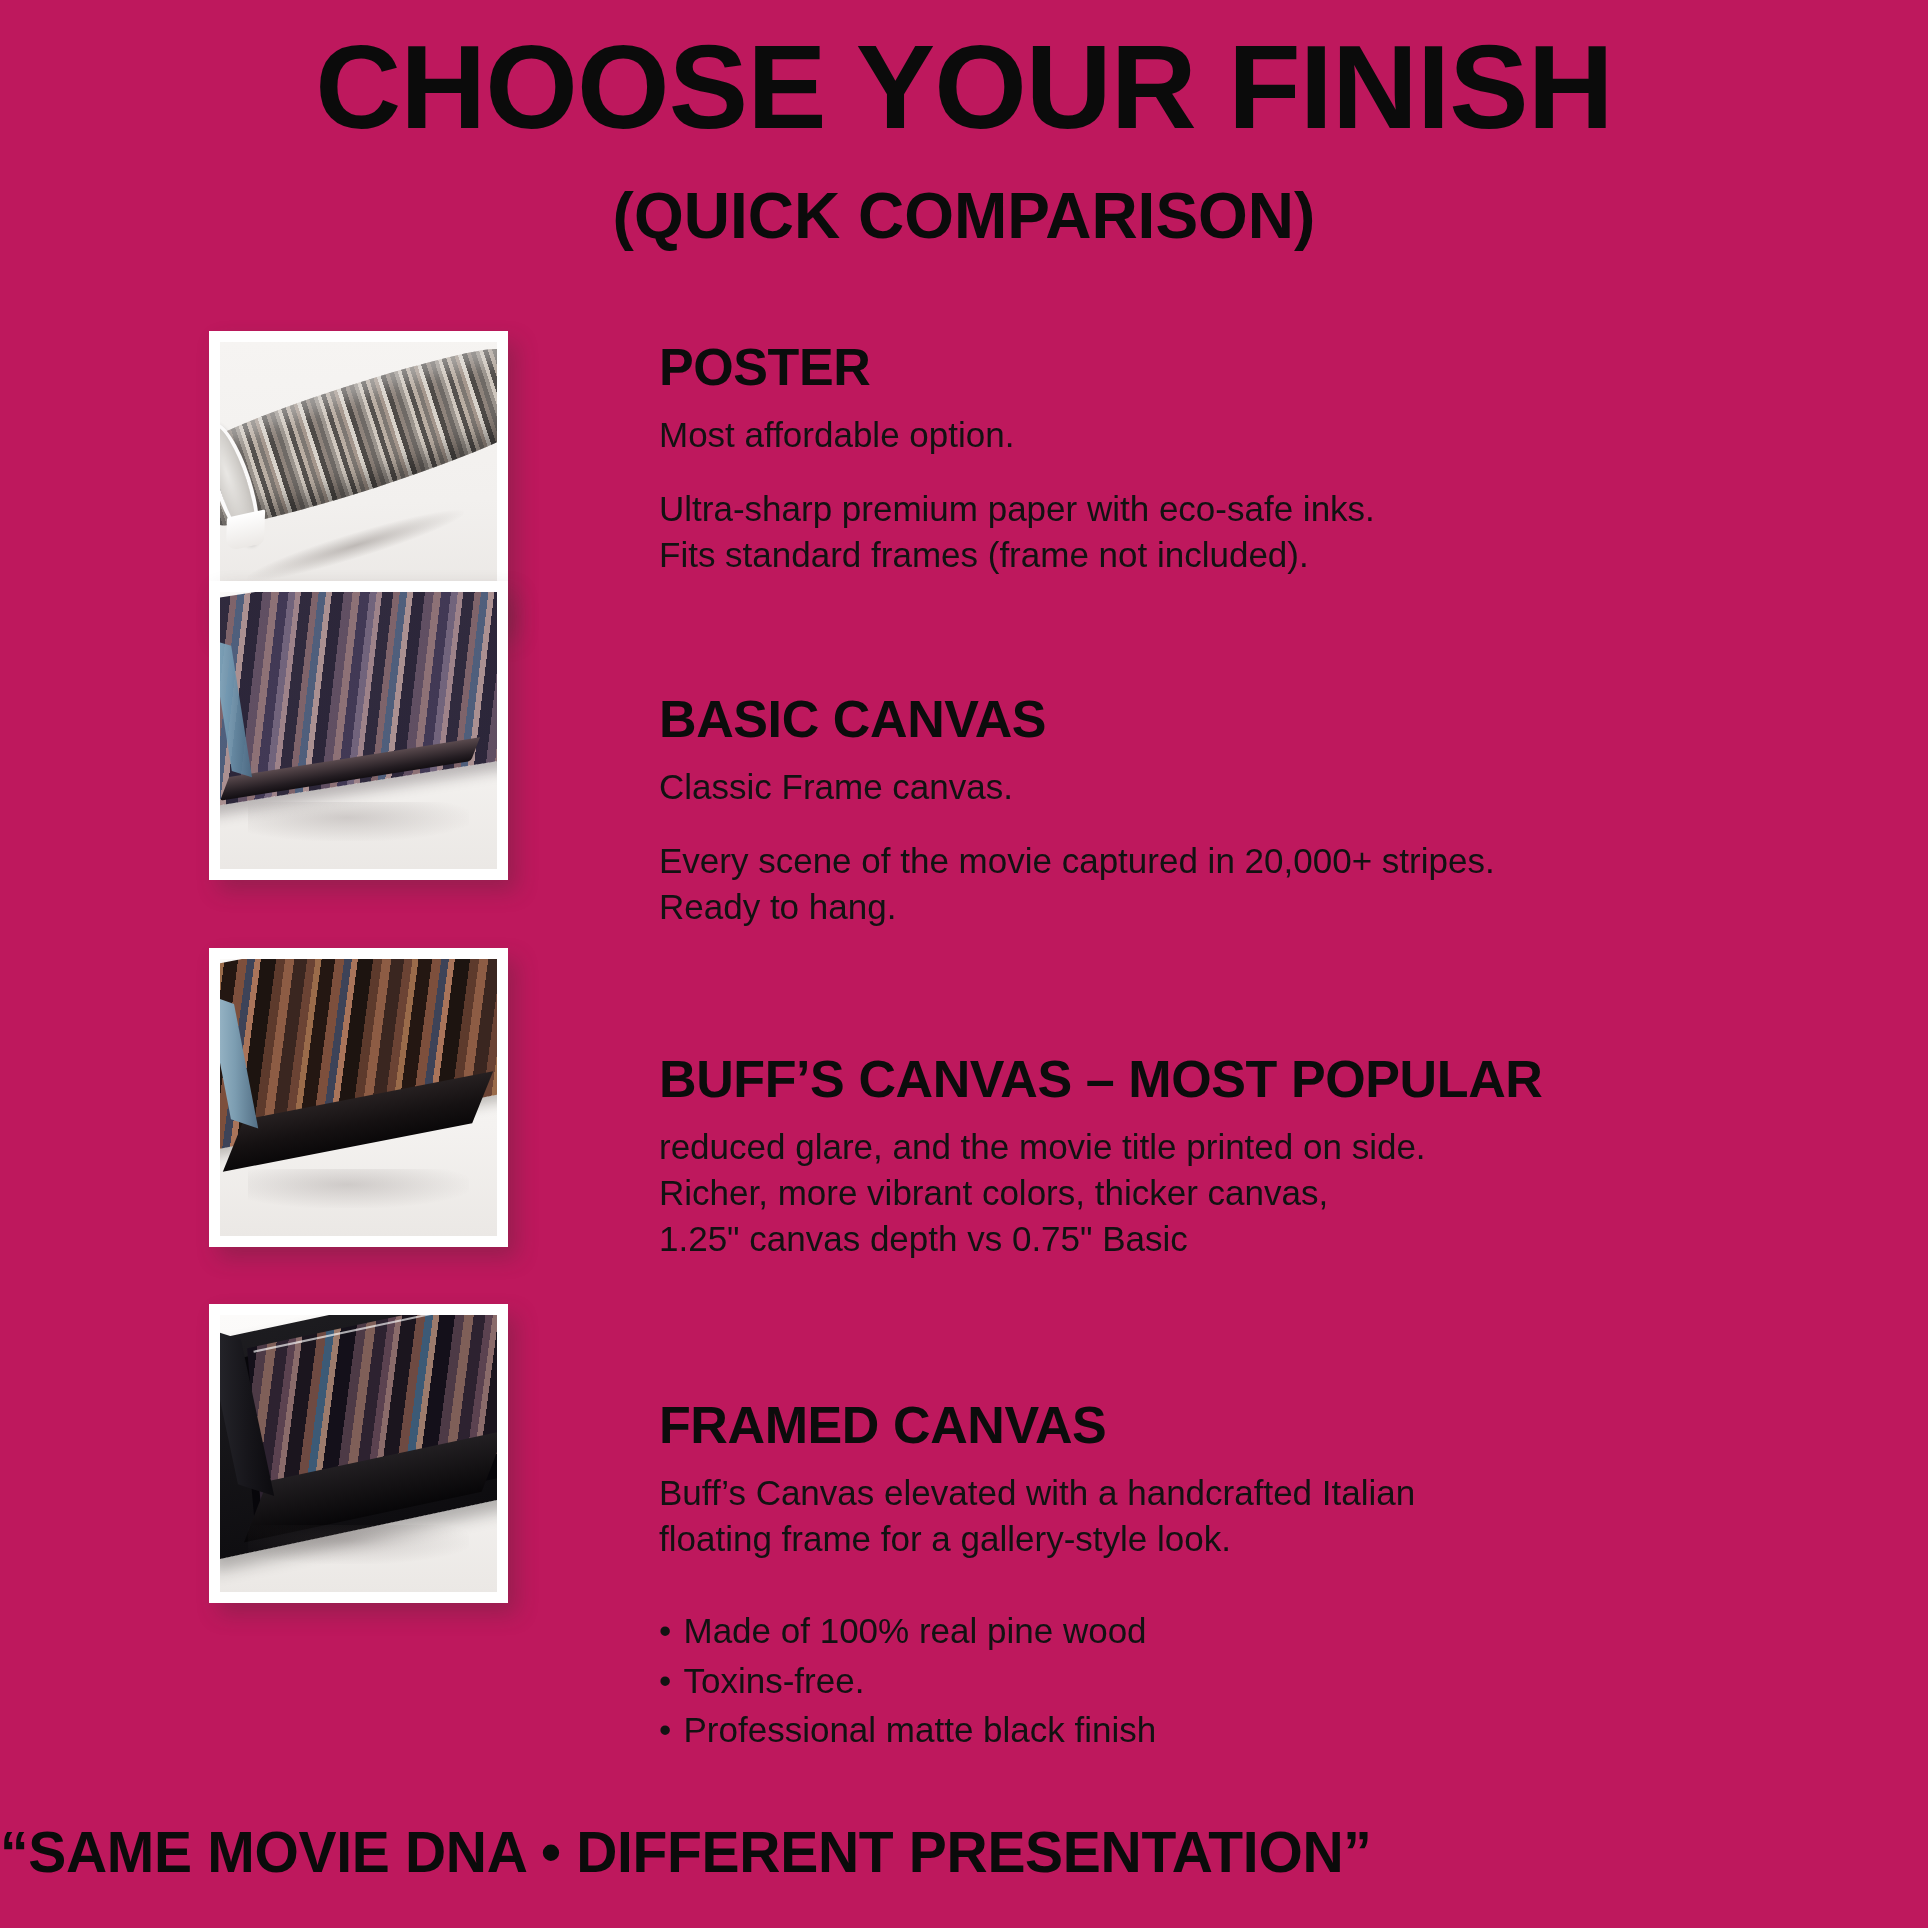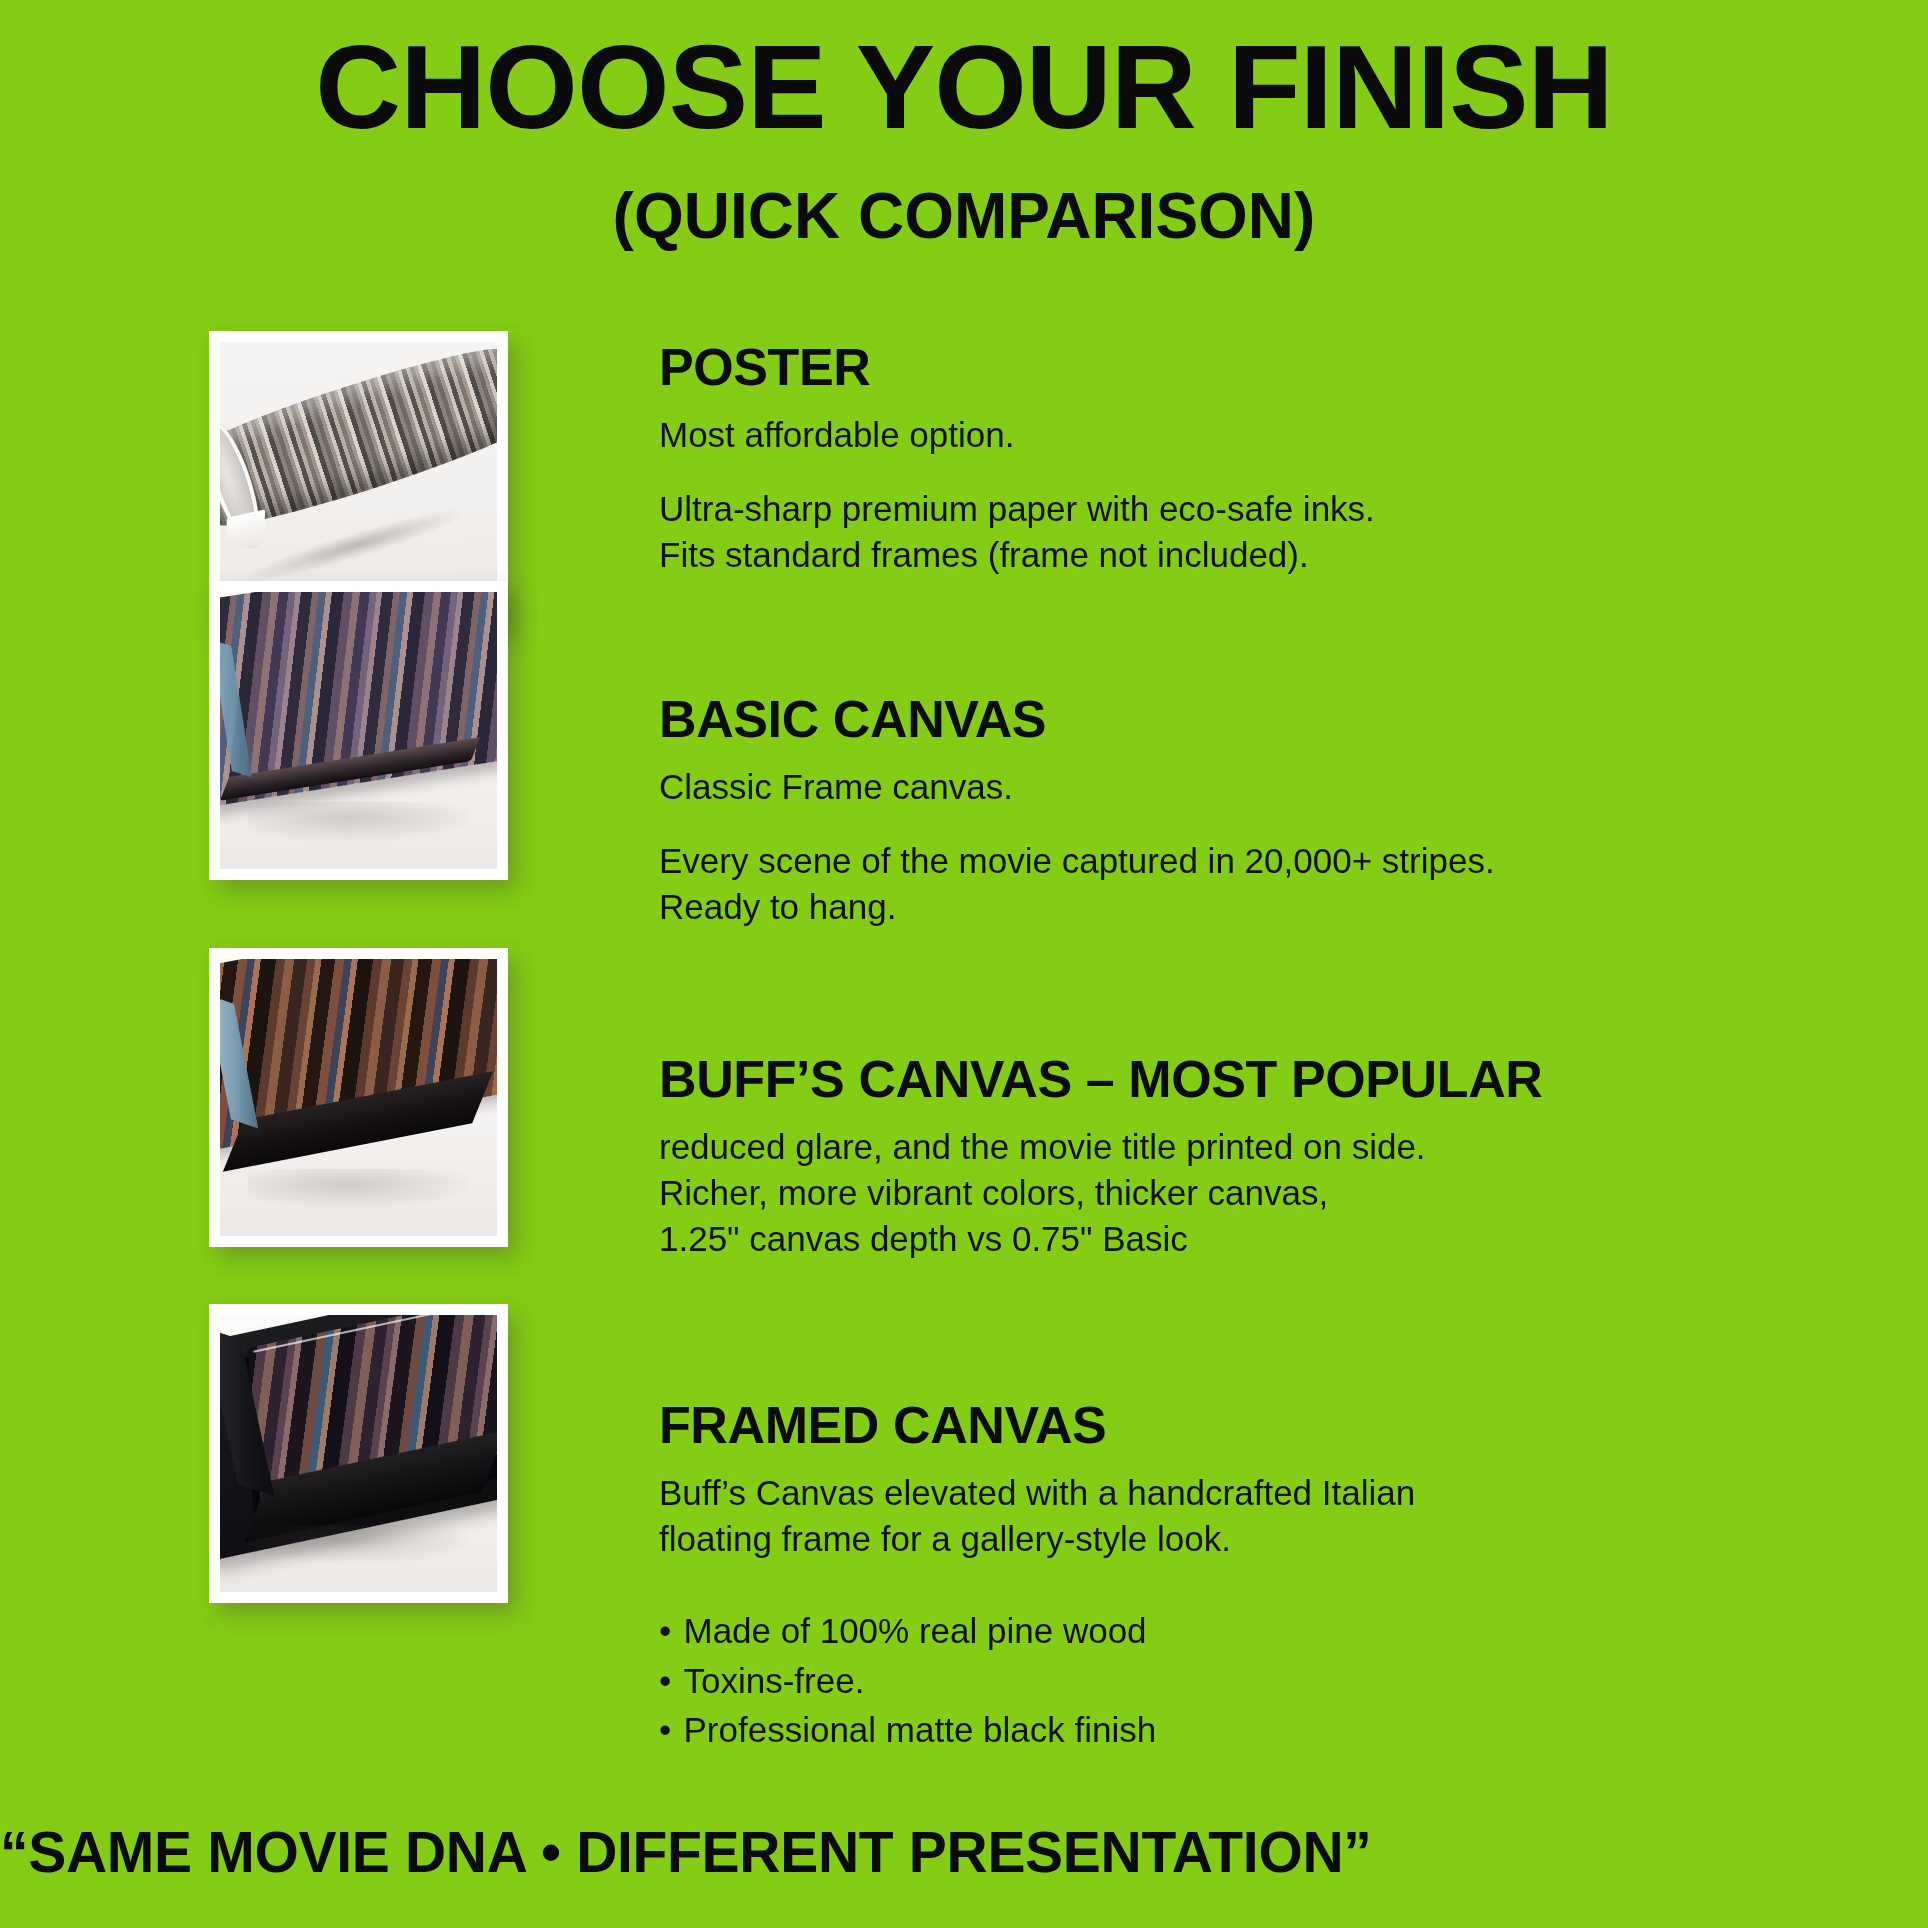--- a/index.html
+++ b/index.html
@@ -9,21 +9,21 @@
     height: 1928px;
     background: #fdf6f5;
     font-family: "Liberation Sans", sans-serif;
     overflow: hidden;
   }
 
   .page {
     position: relative;
     width: 1928px;
     height: 1928px;
-    background: #84cc16;
+    background: #be185d;
   }
 
   
   .header {
     width: 100%;
     text-align: center;
     padding-top: 26px;
   }
   .main-title {
     font-family: "Liberation Sans", sans-serif;

